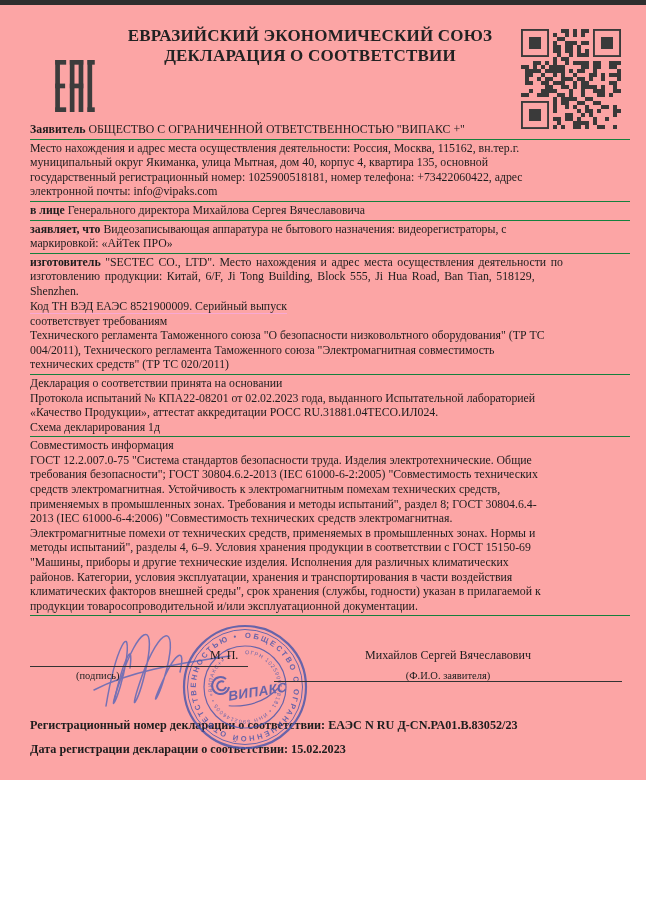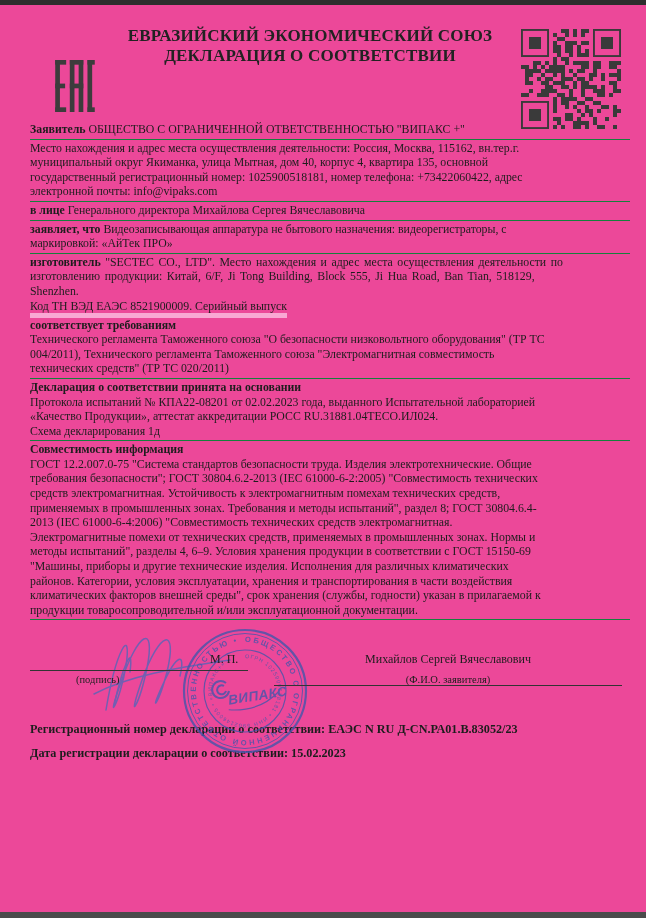--- a/index.html
+++ b/index.html
@@ -1,31 +1,31 @@
 <!DOCTYPE html>
 <html><head>
 <meta charset="utf-8">
 <style>
   html,body{margin:0;padding:0;background:#fff;}
-  .page{position:relative;width:646px;height:918px;background:#ec4899;overflow:hidden;
+  .page{position:relative;width:646px;height:780px;background:#fca5a5;overflow:hidden;
         font-family:"Liberation Serif",serif;color:#1d1d1d;}
   .bar-top{position:absolute;left:0;top:0;width:646px;height:5px;background:#2e2e2e;}
   .bar-bottom{position:absolute;left:0;top:912px;width:646px;height:6px;background:#4b4b4b;}
   .titles{position:absolute;left:100px;top:26px;width:420px;text-align:center;
           font-weight:bold;font-size:17px;line-height:20px;letter-spacing:.2px;color:#222;}
   .eac{position:absolute;left:55px;top:60px;}
   .qr{position:absolute;left:521px;top:29px;width:100px;height:100px;}
   .main{position:absolute;left:30px;top:122px;width:600px;font-size:11.8px;line-height:14.6px;}
   .sect{margin:0;padding:0 0 0 0;}
   .ruled{border-bottom:1px solid #15803d;padding-bottom:2px;margin-bottom:1px;}
   .ml{white-space:pre-line;}
   b.lb{font-weight:bold;}
-  .bold{font-weight:bold;}
+  .bold{font-weight:normal;}
   .just{word-spacing:1.6px;}
-  .uline{border-bottom:5px solid #f9a8d4;display:inline-block;line-height:13px;}
+  .uline{border-bottom:1px solid #f9a8d4;display:inline-block;line-height:13px;}
   .sig-block{position:relative;height:94px;margin-top:6px;}
   .sig-line1{position:absolute;left:0;top:0;width:218px;height:44px;border-bottom:1px solid #333;}
   .sig-label{position:absolute;left:46px;top:47px;font-size:10.5px;color:#222;}
   .mp{position:absolute;left:180px;top:26px;font-size:12px;}
   .name-wrap{position:absolute;left:244px;top:26px;width:348px;text-align:center;
              border-bottom:1px solid #333;padding-bottom:18px;font-size:12px;}
   .fio-label{position:absolute;left:244px;top:47px;width:348px;text-align:center;font-size:10.5px;}
   .sig-svg{position:absolute;left:58px;top:-16px;}
   .stamp-svg{position:absolute;left:150px;top:0px;opacity:.82;}
   .reg-row{margin:2px 0 0 0;font-weight:bold;font-size:12.2px;line-height:15px;}

